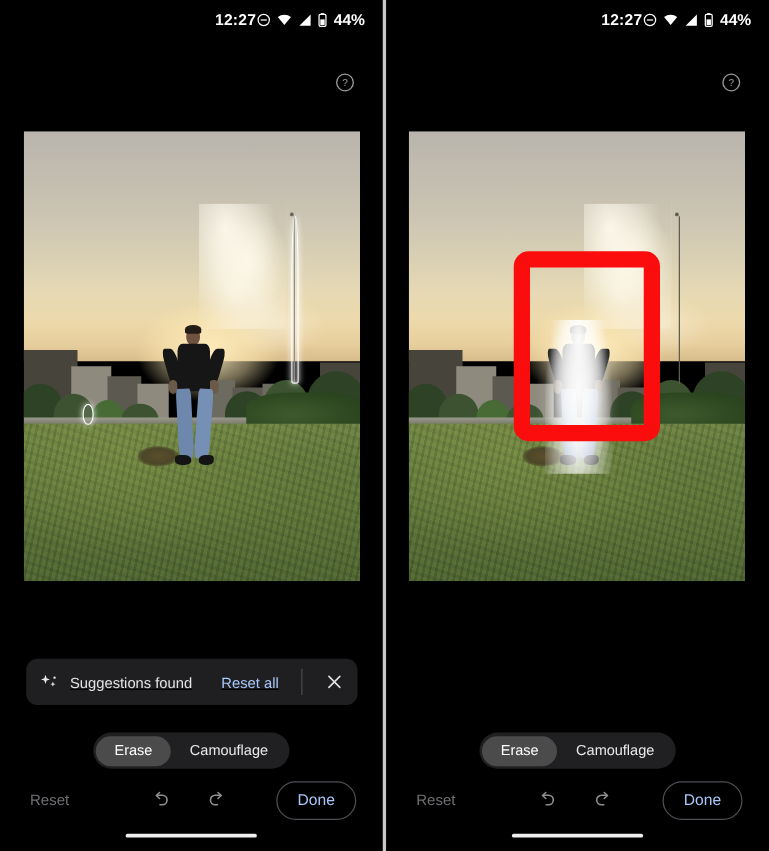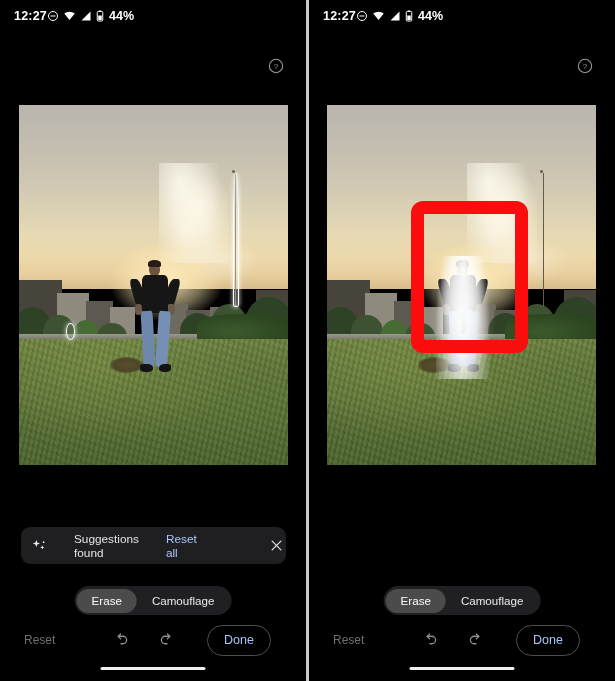--- a/index.html
+++ b/index.html
@@ -9,21 +9,21 @@
     font-family: "Liberation Sans", sans-serif;
     overflow: hidden;
   }
   .screens { position: relative; width: 615px; height: 681px; display: flex; background: #000; }
   .panel { position: relative; width: 306px; height: 681px; background: #000; overflow: hidden; }
   .divider-v { width: 3px; height: 681px; background: #c9c9c9; }
 
   
   .statusbar {
     position: absolute; top: 0; left: 0; right: 0; height: 32px;
-    display: flex; align-items: center; justify-content: flex-start;
+    display: flex; align-items: center; justify-content: flex-end;
     padding: 0 14px;
     text-decoration: underline;
   }
   .clock { color: #ffffff; font-size: 12.5px; font-weight: bold; letter-spacing: .2px; }
   .status-icons { display: flex; align-items: center; gap: 4px; }
   .status-icons svg { display: block; }
   .batt-pct { color: #ffffff; font-size: 12.5px; font-weight: bold; margin-left: 1px; }
 
   
   .help-icon { position: absolute; top: 58px; right: 22px; width: 16px; height: 16px; opacity: .72; }
@@ -162,21 +162,21 @@
   .red-box {
     position: absolute; left: 84px; top: 96px; width: 117px; height: 152px;
     border: 13px solid #fb0d0d; border-radius: 12px;
     z-index: 4;
   }
 
   
   .sugg-bar {
     position: absolute; left: 21px; top: 527px; width: 265px; height: 37px;
     background: #1f1f22; border-radius: 9px;
-    display: flex; align-items: center; padding: 0 11px; gap: 27px;
+    display: flex; align-items: center; padding: 0 11px; gap: 9px; text-decoration: underline;
   }
   .sparkle-icon { width: 15px; height: 15px; flex: 0 0 auto; }
   .sparkle-icon svg { display: block; }
   .sugg-label { color: #e3e3e6; font-size: 11.8px; flex: 1 1 auto; }
   .erase-all { color: #a8c7fa; font-size: 11.8px; cursor: pointer; }
   .vsep { width: 1px; height: 21px; background: #4a4a4f; margin: 0 9px; }
   .close-x { width: 15px; height: 15px; }
   .close-x svg { display: block; }
 
   
@@ -187,21 +187,21 @@
   }
   .mode-opt {
     height: 15px; padding: 12px 15px; border-radius: 13px;
     display: flex; align-items: center; justify-content: center;
     color: #e8e8ea; font-size: 11.6px; white-space: nowrap;
   }
   .mode-opt.active { background: #4b4b4b; color: #ffffff; }
 
   
   .bottom-bar {
-    position: absolute; left: 0; right: 18px; top: 623px; height: 34px;
+    position: absolute; left: 0; right: 4px; top: 623px; height: 34px;
     display: flex; align-items: center;
   }
   .reset-btn { position: absolute; left: 24px; color: #6f6f74; font-size: 12px; }
   .undo-redo { position: absolute; left: 50%; transform: translateX(-50%); display: flex; gap: 28px; }
   .ur-icon { width: 18px; height: 18px; opacity: .78; }
   .ur-icon svg { display: block; }
   .done-btn {
     position: absolute; right: 17px; width: 64px; height: 31px;
     border: 1px solid #4e4e55; border-radius: 16px;
     display: flex; align-items: center; justify-content: center;

